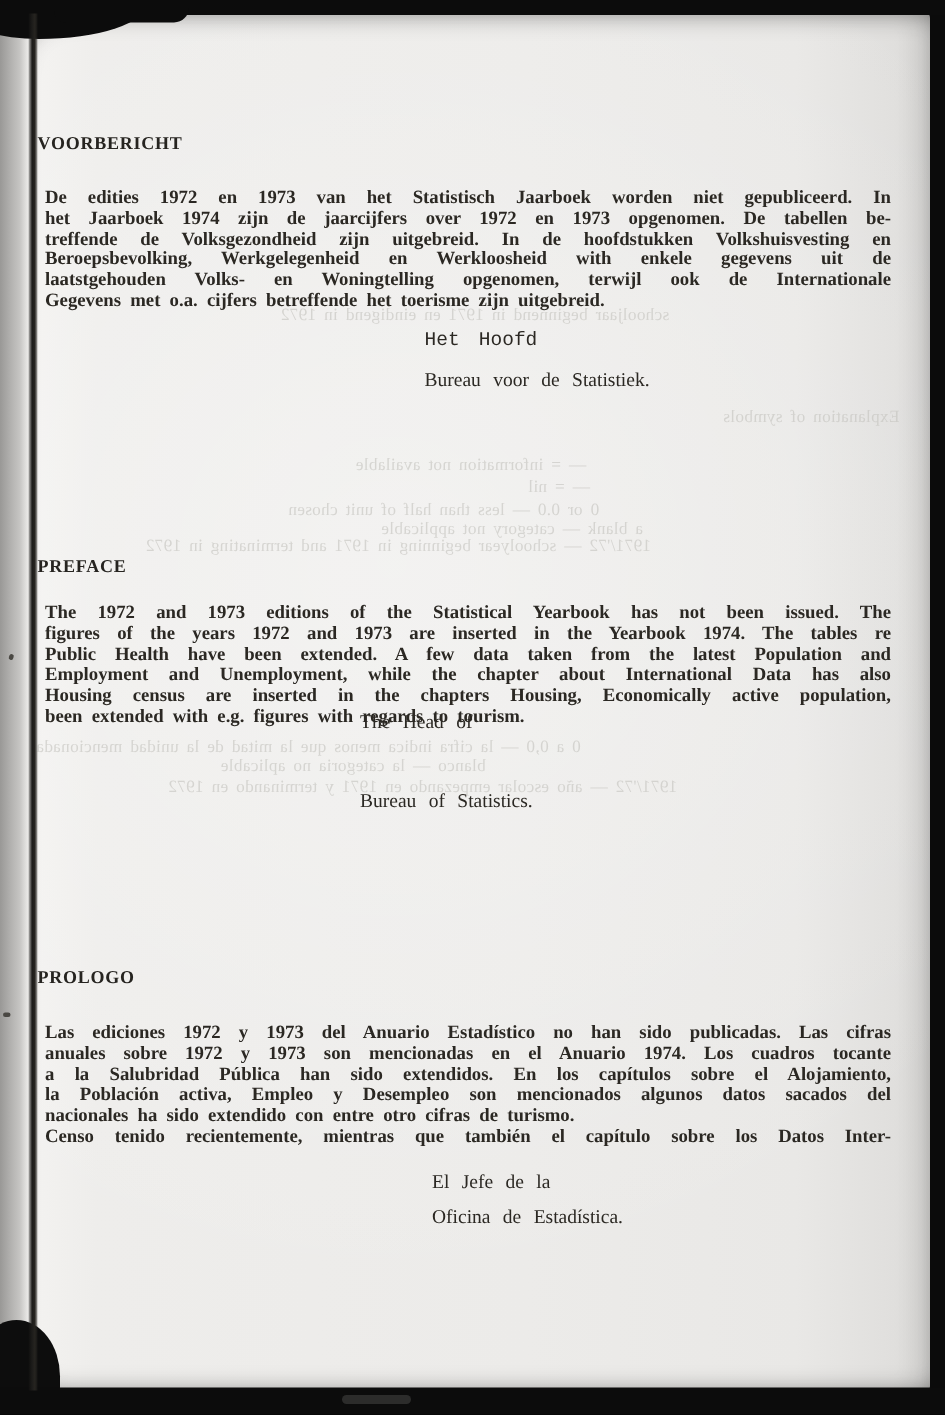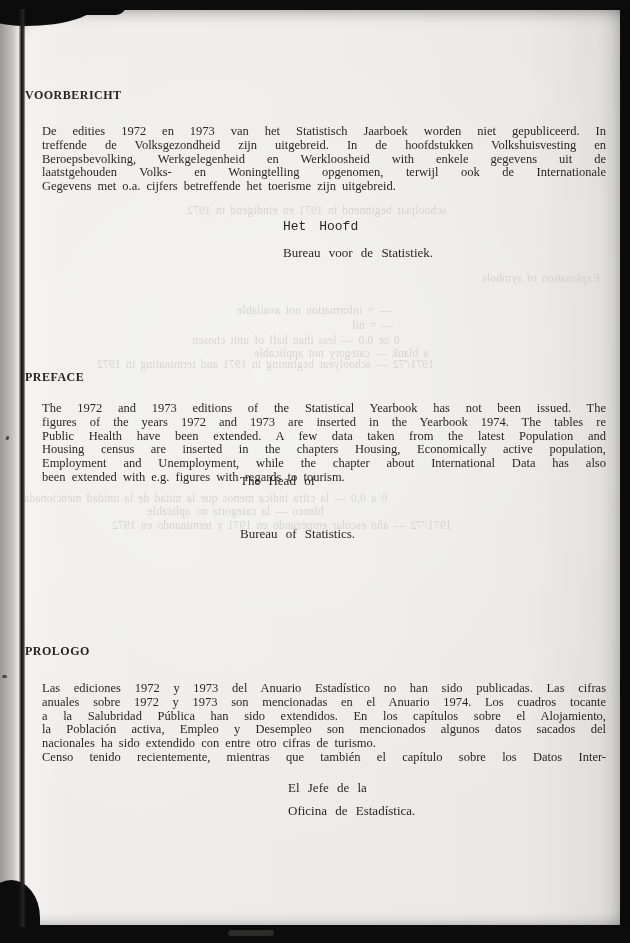--- a/index.html
+++ b/index.html
@@ -38,21 +38,21 @@
       linear-gradient(90deg,#f3f2f0 0%,#eeedeb 7%,#ecebe9 55%,#e9e8e6 85%,#e0dfdd 96%,#d7d6d4 100%);
     border-radius:26px 4px 4px 20px;
     box-shadow:inset 0 14px 18px -14px rgba(0,0,0,.45),inset 0 -14px 16px -14px rgba(0,0,0,.4),inset -10px 0 22px -12px rgba(0,0,0,.25);
   }
   
   .heading{
     position:absolute;left:3px;
     font-size:12px;font-weight:700;letter-spacing:.5px;color:#262420;white-space:nowrap;
   }
   .h1{top:80px;} .h2{top:362px;} .h3{top:636px;}
-  .para{position:absolute;left:20px;width:564px;color:#2b2823;font-size:12.5px;line-height:13.8px;word-spacing:1.5px;}
+  .para{position:absolute;left:8px;width:564px;color:#2b2823;font-size:12.5px;line-height:13.8px;word-spacing:1.5px;font-weight:bold;}
   .p1{top:117px;} .p2{top:394px;} .p3{top:674px;}
   .line{text-align:justify;text-align-last:justify;}
   .line.last{text-align-last:left;word-spacing:3px;}
   .sig-line{position:absolute;font-size:13px;color:#2b2823;word-spacing:5px;white-space:nowrap;}
   .s1a{left:261px;top:211px;font-family:Liberation Mono, monospace;} .s1b{left:261px;top:237px;}
   .s2a{left:218px;top:465px;} .s2b{left:218px;top:518px;}
   .s3a{left:266px;top:772px;} .s3b{left:266px;top:795px;}
   
   .ghost{
     position:absolute;transform:scaleX(-1);color:#c4c3be;opacity:.6;
@@ -80,35 +80,36 @@
     <div class="ghost g4">a blank — category not applicable</div>
     <div class="ghost g5">1971/'72 — schoolyear beginning in 1971 and terminating in 1972</div>
     <div class="ghost g6">schooljaar beginnend in 1971 en eindigend in 1972</div>
     <div class="ghost g7">0 a 0,0 — la cifra indica menos que la mitad de la unidad mencionada</div>
     <div class="ghost g8">blanco — la categoria no aplicable</div>
     <div class="ghost g9">1971/'72 — año escolar empezando en 1971 y terminando en 1972</div>
 
     <div class="heading h1">VOORBERICHT</div>
     <div class="para p1">
       <div class="line">De edities 1972 en 1973 van het Statistisch Jaarboek worden niet gepubliceerd. In</div>
+      <div class="line">het Jaarboek 1974 zijn de jaarcijfers over 1972 en 1973 opgenomen. De tabellen be-</div>
       <div class="line">treffende de Volksgezondheid zijn uitgebreid. In de hoofdstukken Volkshuisvesting en</div>
       <div class="line">Beroepsbevolking, Werkgelegenheid en Werkloosheid with enkele gegevens uit de</div>
       <div class="line">laatstgehouden Volks- en Woningtelling opgenomen, terwijl ook de Internationale</div>
       <div class="line last">Gegevens met o.a. cijfers betreffende het toerisme zijn uitgebreid.</div>
     </div>
     <div class="sig-line s1a">Het Hoofd</div>
     <div class="sig-line s1b">Bureau voor de Statistiek.</div>
 
     <div class="heading h2">PREFACE</div>
     <div class="para p2">
       <div class="line">The 1972 and 1973 editions of the Statistical Yearbook has not been issued. The</div>
       <div class="line">figures of the years 1972 and 1973 are inserted in the Yearbook 1974. The tables re</div>
       <div class="line">Public Health have been extended. A few data taken from the latest Population and</div>
+      <div class="line">Employment and Unemployment, while the chapter about International Data has also</div>
       <div class="line">Housing census are inserted in the chapters Housing, Economically active population,</div>
-      <div class="line">Employment and Unemployment, while the chapter about International Data has also</div>
       <div class="line last">been extended with e.g. figures with regards to tourism.</div>
     </div>
     <div class="sig-line s2a">The Head of</div>
     <div class="sig-line s2b">Bureau of Statistics.</div>
 
     <div class="heading h3">PROLOGO</div>
     <div class="para p3">
       <div class="line">Las ediciones 1972 y 1973 del Anuario Estadístico no han sido publicadas. Las cifras</div>
       <div class="line">anuales sobre 1972 y 1973 son mencionadas en el Anuario 1974. Los cuadros tocante</div>
       <div class="line">a la Salubridad Pública han sido extendidos. En los capítulos sobre el Alojamiento,</div>

